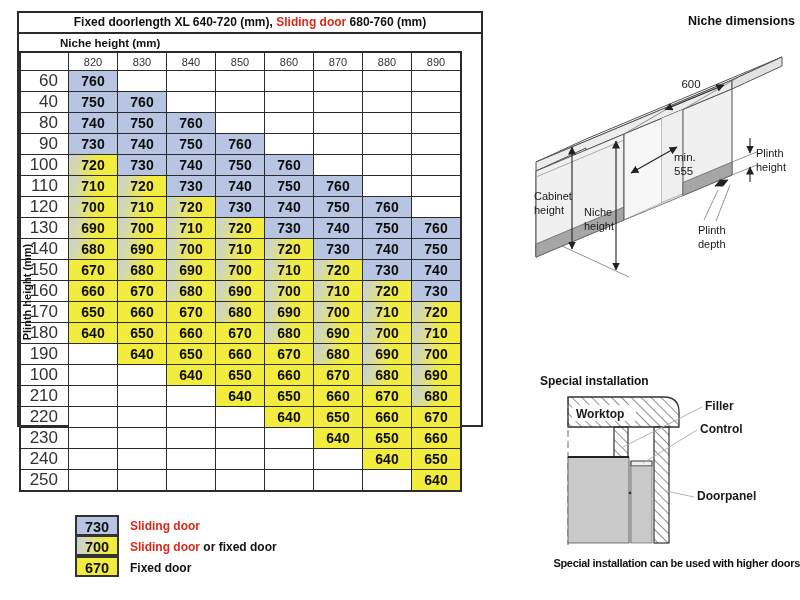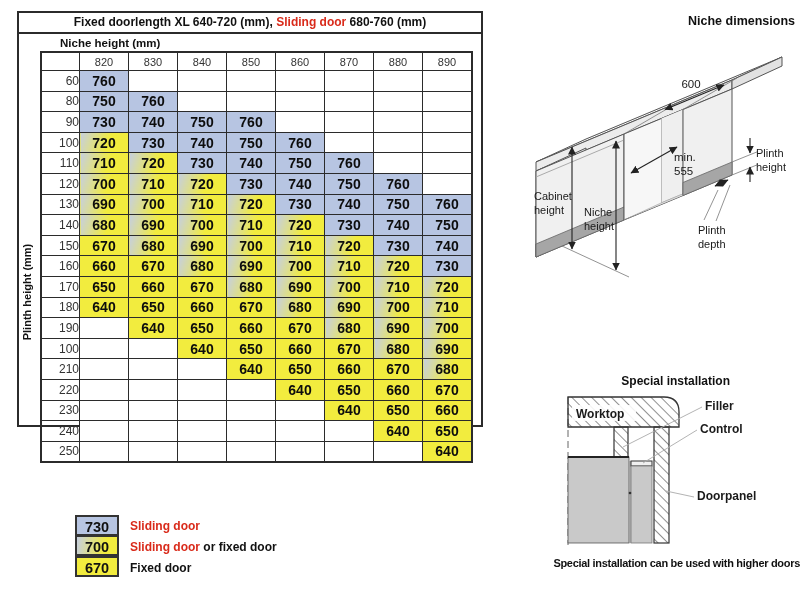--- a/index.html
+++ b/index.html
@@ -5,26 +5,26 @@
   html,body{margin:0;padding:0;background:#fff;}
   .sheet{position:relative;width:800px;height:600px;background:#fff;overflow:hidden;
          font-family:"Liberation Sans",sans-serif;color:#111;}
   
   .table-panel{position:absolute;left:17px;top:11px;width:466px;height:416px;
                border:2px solid var(--border);background:#fff;box-sizing:border-box;}
   .panel-title{height:19px;line-height:19px;text-align:center;font-weight:bold;font-size:12px;
                border-bottom:2px solid var(--border);white-space:nowrap;}
   .panel-title .red{color:var(--red);}
   .niche-label{margin:3px 0 2px 41px;font-weight:bold;font-size:11.5px;}
-  table.grid{border-collapse:collapse;margin-left:21px;border:2px solid var(--border);}
+  table.grid{border-collapse:collapse;border:2px solid var(--border);}
   table.grid th,table.grid td{border:1px solid var(--border);padding:0;text-align:center;}
   table.grid thead th{height:17px;font-weight:normal;font-size:11px;color:#333;width:48px;}
   table.grid thead th.corner{width:37px;}
-  table.grid tbody th{width:37px;height:19.6px;font-weight:normal;font-size:12px;color:#333;
-                      text-align:right;padding-right:0;}
+  table.grid tbody th{width:37px;height:19.6px;font-weight:normal;font-size:17px;color:#333;
+                      text-align:right;padding-right:10px;}
   table.grid tbody td{width:48px;height:19.6px;font-weight:bold;font-size:14px;color:#0d0d0d;}
   td.c-sliding{background:var(--blue);}
   td.c-fixed{background:var(--yellow);}
   td.c-both{background:linear-gradient(108deg,var(--both-blue) 0%,var(--yellow) 58%);}
   td.c-empty{background:#fff;}
   .plinth-label{position:absolute;left:-48px;top:286px;width:150px;text-align:center;
                 font-weight:bold;font-size:11px;transform:rotate(-90deg);}
   
   .legend{position:absolute;left:75px;top:515px;}
   .legend-row{display:flex;align-items:center;height:21px;}
@@ -33,21 +33,21 @@
           text-align:center;font-weight:bold;font-size:14.5px;background:#fff;}
   .swatch.c-sliding{background:var(--blue);}
   .swatch.c-both{background:linear-gradient(100deg,var(--both-blue) 0%,var(--yellow) 70%);}
   .swatch.c-fixed{background:var(--yellow);}
   .legend-text{padding-left:11px;font-weight:bold;font-size:12px;white-space:nowrap;}
   .legend-text .red{color:var(--red);}
   
   .niche-title{position:absolute;left:530px;top:14px;width:265px;text-align:right;
                font-weight:bold;font-size:12.5px;}
   .svg-niche{position:absolute;left:528px;top:30px;}
-  .special-title{position:absolute;left:540px;top:374px;width:190px;text-align:right;
+  .special-title{position:absolute;left:540px;top:374px;width:190px;text-align:left;
                  font-weight:bold;font-size:12px;}
   .svg-special{position:absolute;left:545px;top:391px;}
   .special-caption{position:absolute;left:528px;top:557px;width:272px;text-align:right;
                    font-weight:bold;font-size:11px;letter-spacing:-0.3px;white-space:nowrap;}
   svg text{font-family:"Liberation Sans",sans-serif;fill:#1a1a1a;}
   svg text.dim{font-size:11.5px;}
   svg text.lbl{font-size:11px;}
   svg text.blbl{font-size:12px;font-weight:bold;}
 </style>
 </head>
@@ -78,24 +78,35 @@
             <td class="c-sliding">760</td>
             <td class="c-empty"></td>
             <td class="c-empty"></td>
             <td class="c-empty"></td>
             <td class="c-empty"></td>
             <td class="c-empty"></td>
             <td class="c-empty"></td>
             <td class="c-empty"></td>
           </tr>
           <tr>
+            <th>40</th>
+            <td class="c-sliding">750</td>
+            <td class="c-sliding">760</td>
+            <td class="c-empty"></td>
+            <td class="c-empty"></td>
+            <td class="c-empty"></td>
+            <td class="c-empty"></td>
+            <td class="c-empty"></td>
+            <td class="c-empty"></td>
+          </tr>
+          <tr>
             <th>80</th>
-            <td class="c-sliding">750</td>
-            <td class="c-sliding">760</td>
-            <td class="c-empty"></td>
+            <td class="c-sliding">740</td>
+            <td class="c-sliding">750</td>
+            <td class="c-sliding">760</td>
             <td class="c-empty"></td>
             <td class="c-empty"></td>
             <td class="c-empty"></td>
             <td class="c-empty"></td>
             <td class="c-empty"></td>
           </tr>
           <tr>
             <th>90</th>
             <td class="c-sliding">730</td>
             <td class="c-sliding">740</td>

